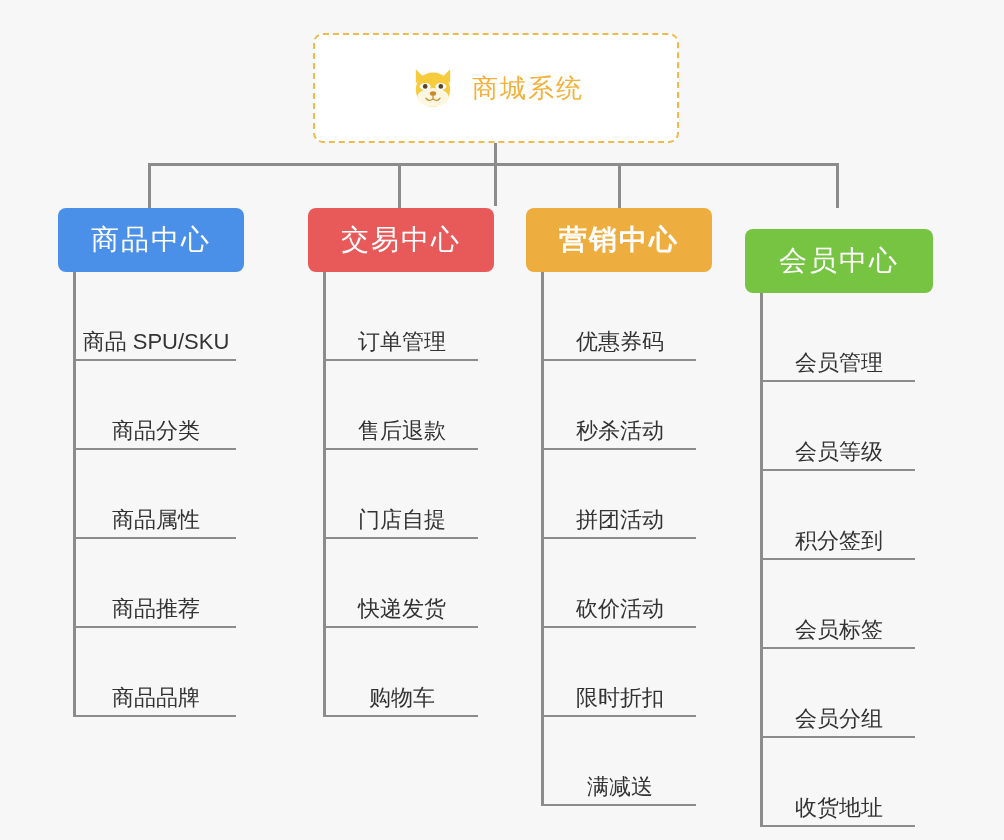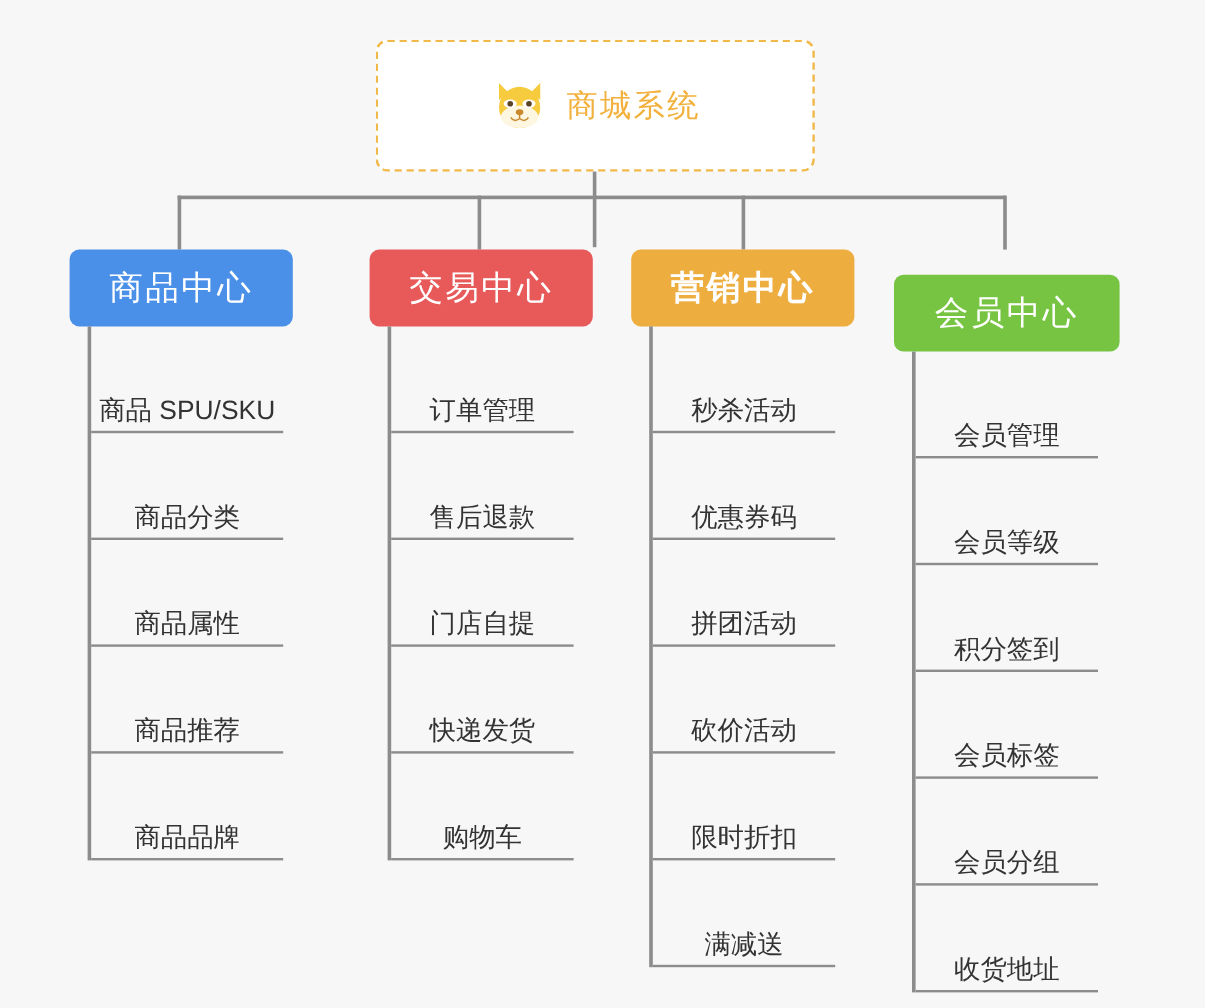--- a/index.html
+++ b/index.html
@@ -189,24 +189,24 @@
         </div>
     </div>
   </div>
 
   <div class="column col-3">
     <div class="category-header cat-marketing">
       <span>营销中心</span>
     </div>
     <div class="leaf-list">
       <div class="leaf-item">
+          <span class="leaf-label">优惠券码</span>
+        </div>
+      <div class="leaf-item">
           <span class="leaf-label">秒杀活动</span>
-        </div>
-      <div class="leaf-item">
-          <span class="leaf-label">优惠券码</span>
         </div>
       <div class="leaf-item">
           <span class="leaf-label">拼团活动</span>
         </div>
       <div class="leaf-item">
           <span class="leaf-label">砍价活动</span>
         </div>
       <div class="leaf-item">
           <span class="leaf-label">限时折扣</span>
         </div>

